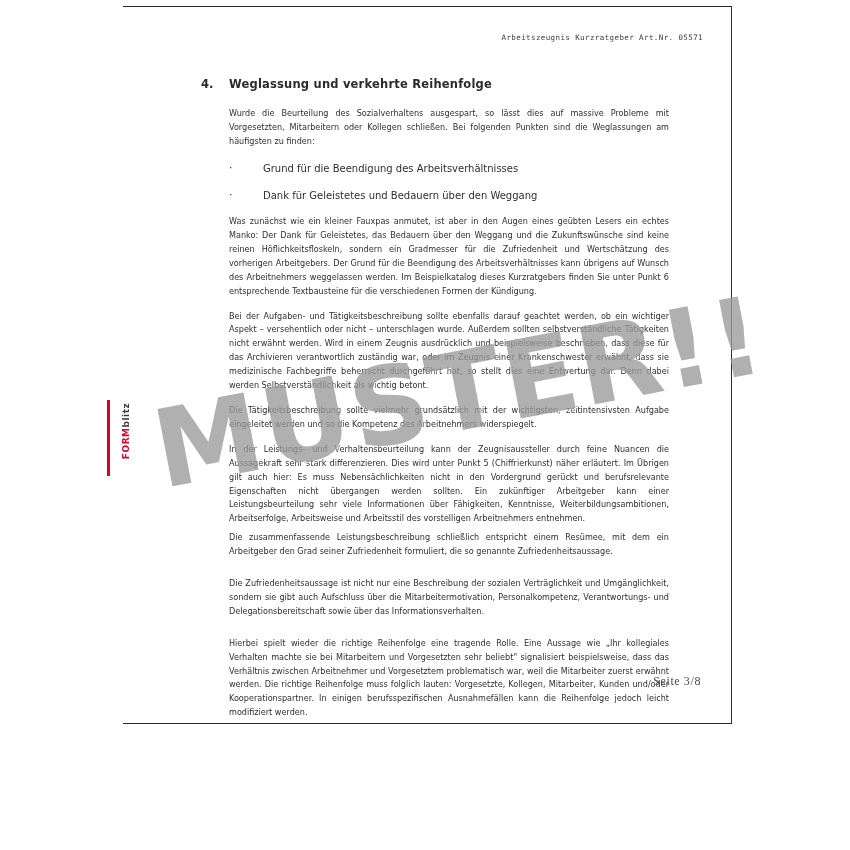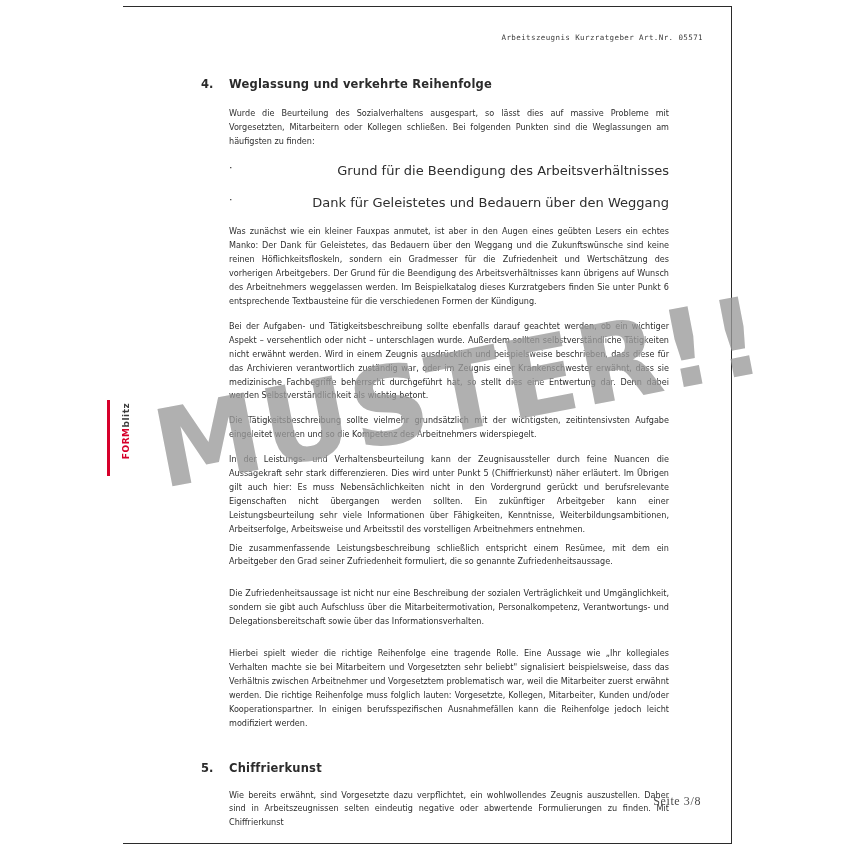--- a/index.html
+++ b/index.html
@@ -18,21 +18,21 @@
     width: 850px;
     height: 850px;
     background: #ffffff;
   }
   
   #sheet {
     position: absolute;
     left: 120px;
     top: 6px;
     width: 612px;
-    height: 838px;
+    height: 718px;
     background: #ffffff;
     border: 1px solid #2b2b2b;
     box-sizing: border-box;
     overflow: hidden;
   }
   
   #spine {
     position: absolute;
     left: 120px;
     top: 6px;
@@ -108,27 +108,26 @@
     text-align: justify;
     color: #2e2e2e;
   }
   p.body.tight { margin-bottom: 0; }
   ul.bullets {
     list-style: none;
     margin: 0 0 11px 28px;
     padding: 0;
   }
   ul.bullets li {
-    font-size: 13px;
+    font-size: 10px;
     line-height: 1.72;
     margin: 0 0 10px 0;
     padding-left: 34px;
     position: relative;
     color: #2e2e2e;
-    text-align: right;
   }
   ul.bullets li:before {
     content: "·";
     position: absolute;
     left: 0px;
     top: -1px;
     font-size: 11px;
     color: #2e2e2e;
   }
   .footer {

